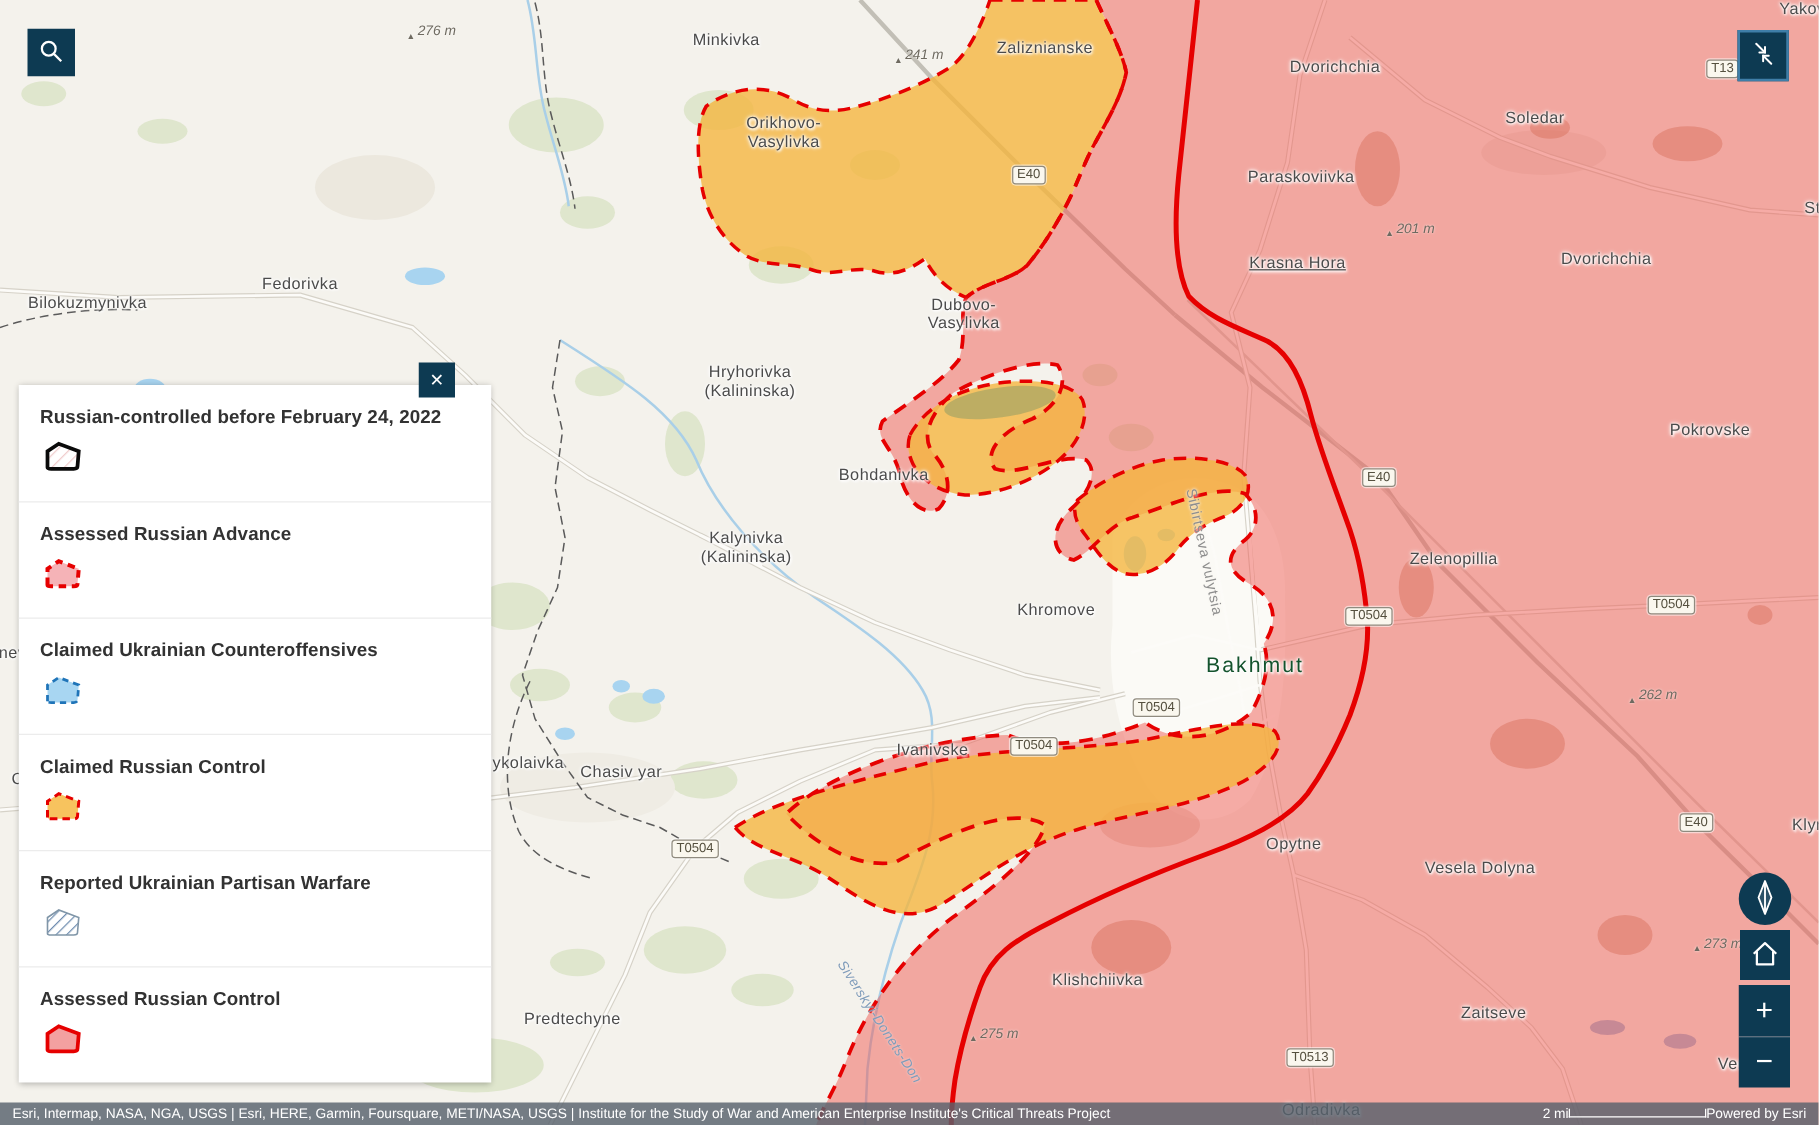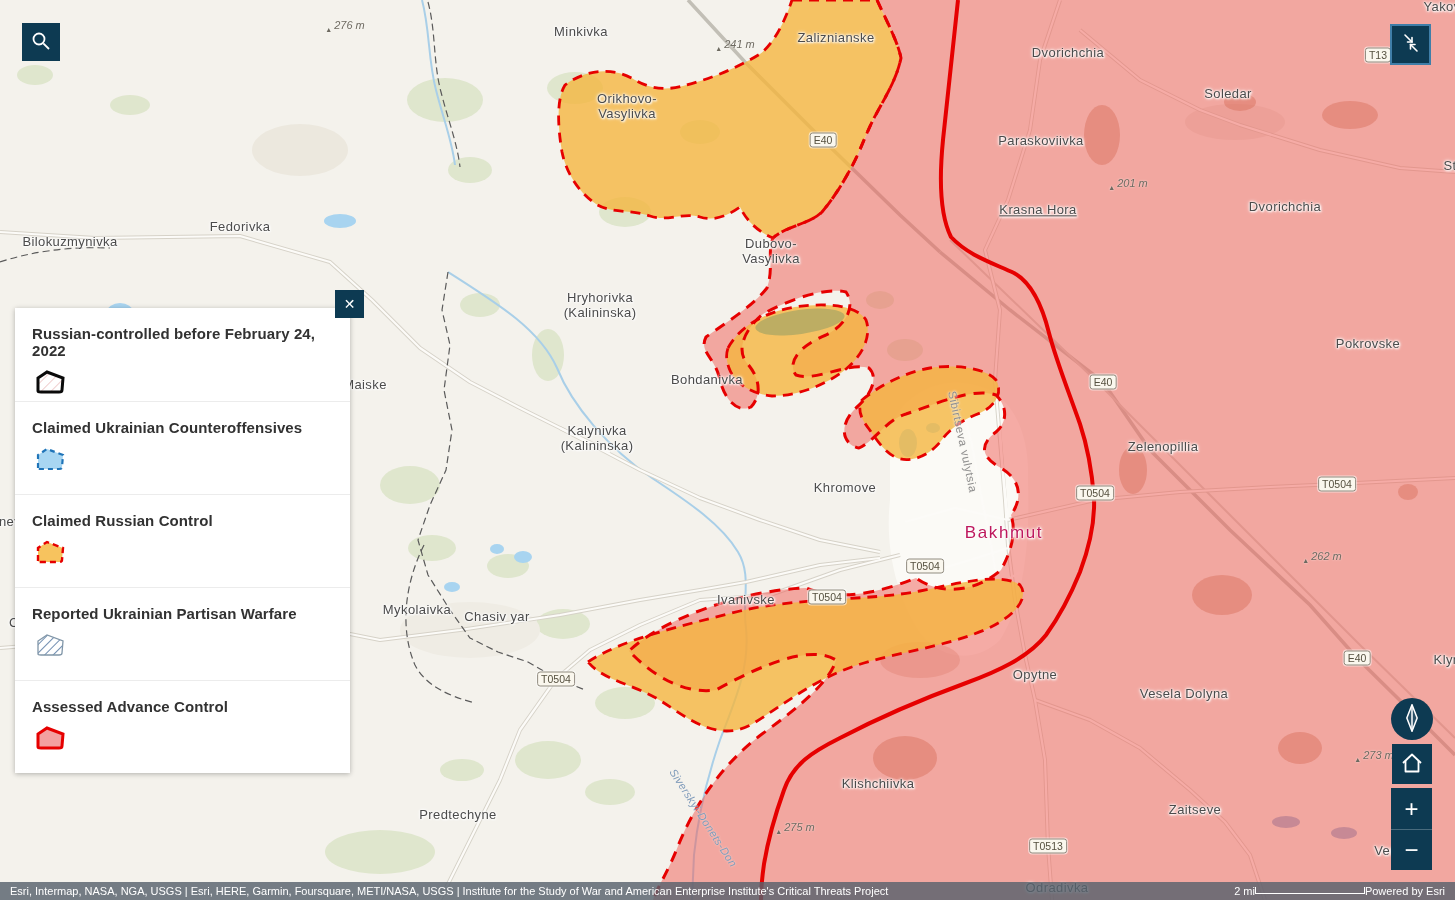--- a/index.html
+++ b/index.html
@@ -6,21 +6,21 @@
   #app{position:relative;width:1455px;height:900px;overflow:hidden;
        font-family:"Liberation Sans",sans-serif;background:#f4f2ec;}
   #map-svg{position:absolute;left:0;top:0;z-index:0;}
 
   
   #labels-layer{position:absolute;inset:0;z-index:10;pointer-events:none;}
   .plabel{position:absolute;transform:translate(-50%,-50%);
     font-size:13px;font-weight:500;color:#4b4b4b;letter-spacing:.4px;
     white-space:pre;text-align:center;line-height:1.18;
     text-shadow:0 0 2px #fff,0 0 3px #fff,0 0 4px #fff,1px 1px 2px #fff;}
-  .plabel.c{font-size:17px;letter-spacing:1.6px;color:#be185d;}
+  .plabel.c{font-size:17px;letter-spacing:1.6px;color:#14532d;}
   .plabel.s{font-size:11.5px;color:#8e8e8e;letter-spacing:.6px;font-weight:400;
     text-shadow:0 0 2px #f6f4ef,0 0 3px #f6f4ef;}
   .plabel.w{font-size:11px;color:#7f9cba;font-style:italic;font-weight:400;
     text-shadow:0 0 2px rgba(255,245,243,.8);}
   .shield{position:absolute;transform:translate(-50%,-50%);
     font-size:10.5px;line-height:13px;color:#55503f;background:#faf7ee;
     border:1.5px solid #908b7f;border-radius:3px;padding:0 3px;
     box-shadow:0 0 0 1px rgba(255,255,255,.55);}
   .elev{position:absolute;transform:translate(-50%,-50%);
     font-size:11px;font-style:italic;color:#6e6a60;white-space:pre;
@@ -29,21 +29,21 @@
     transform:translateY(3px);margin-right:2px;}
 
   
   .navy-btn{position:absolute;background:#0d3a52;border:none;display:flex;
     align-items:center;justify-content:center;cursor:pointer;padding:0;z-index:40;}
   #search-btn{left:22px;top:23px;width:38px;height:38px;}
   #collapse-btn{left:1390px;top:24px;width:41px;height:41px;border:2px solid #3f7ea8;box-sizing:border-box;}
   #legend-close{left:335px;top:290px;width:29px;height:28px;font-size:14px;color:#fff;}
 
   
-  #legend{position:absolute;left:15px;top:308px;width:335px;background:#fff;
+  #legend{position:absolute;left:15px;top:308px;width:378px;background:#fff;
     z-index:30;box-shadow:0 1px 5px rgba(0,0,0,.28);}
   .lrow{height:93px;box-sizing:border-box;padding:17px 10px 0 17px;border-top:1px solid #ececec;}
   .lrow:first-child{border-top:none;}
   .llabel{font-size:15px;font-weight:bold;color:#323232;letter-spacing:.1px;}
   .lswatch{margin:9px 0 0 1px;display:block;}
 
   
   #compass-btn{left:1391px;top:698px;width:42px;height:42px;border-radius:50%;}
   #home-btn{left:1392px;top:744px;width:40px;height:40px;}
   #zoom-box{position:absolute;left:1391px;top:788px;width:41px;z-index:40;}
@@ -279,39 +279,45 @@
   </button>
 
   <div id="legend">
     <div class="lrow">
       <div class="llabel">Russian-controlled before February 24, 2022</div>
       <svg class="lswatch" width="36" height="28" viewBox="0 0 34 28">
         <path d="M4,23 L4,10 L13,4 L29,10 L28,22 Q28,24 25,24 L7,24 Q4,24 4,23 Z" fill="url(#hp)" stroke="#0a0a0a" stroke-width="3"></path>
       </svg>
     </div>
     <div class="lrow">
+      <div class="llabel">Assessed Russian Advance</div>
+      <svg class="lswatch" width="36" height="28" viewBox="0 0 34 28">
+        <path d="M4,23 L4,10 L13,4 L29,10 L28,22 Q28,24 25,24 L7,24 Q4,24 4,23 Z" fill="#f5b3b7" stroke="#e60000" stroke-width="3.2" stroke-dasharray="6 4.5"></path>
+      </svg>
+    </div>
+    <div class="lrow">
       <div class="llabel">Claimed Ukrainian Counteroffensives</div>
       <svg class="lswatch" width="36" height="28" viewBox="0 0 34 28">
         <path d="M4,23 L4,10 L13,4 L29,10 L28,22 Q28,24 25,24 L7,24 Q4,24 4,23 Z" fill="#a8d6f2" stroke="#1f74b8" stroke-width="2.2" stroke-dasharray="5 4"></path>
       </svg>
     </div>
     <div class="lrow">
       <div class="llabel">Claimed Russian Control</div>
       <svg class="lswatch" width="36" height="28" viewBox="0 0 34 28">
         <path d="M4,23 L4,10 L13,4 L29,10 L28,22 Q28,24 25,24 L7,24 Q4,24 4,23 Z" fill="#f7c35e" stroke="#e60000" stroke-width="2.4" stroke-dasharray="6 4"></path>
       </svg>
     </div>
     <div class="lrow">
       <div class="llabel">Reported Ukrainian Partisan Warfare</div>
       <svg class="lswatch" width="36" height="28" viewBox="0 0 34 28">
         <path d="M4,23 L4,10 L13,4 L29,10 L28,22 Q28,24 25,24 L7,24 Q4,24 4,23 Z" fill="url(#hb)" stroke="#8096a8" stroke-width="1.3"></path>
       </svg>
     </div>
     <div class="lrow">
-      <div class="llabel">Assessed Advance Control</div>
+      <div class="llabel">Assessed Russian Control</div>
       <svg class="lswatch" width="36" height="28" viewBox="0 0 34 28">
         <path d="M4,23 L4,10 L13,4 L29,10 L28,22 Q28,24 25,24 L7,24 Q4,24 4,23 Z" fill="#f3a0a0" stroke="#e60000" stroke-width="3"></path>
       </svg>
     </div>
   </div>
   <button id="legend-close" class="navy-btn">✕</button>
 
   <button id="compass-btn" class="navy-btn">
     <span>
       <svg width="30" height="32" viewBox="0 0 30 34" fill="none" stroke="#fff" stroke-width="1.6" stroke-linejoin="round">

